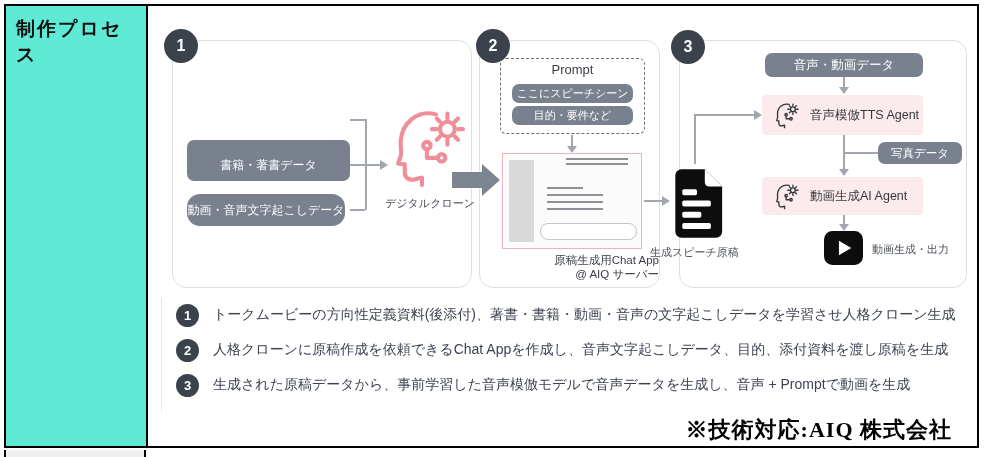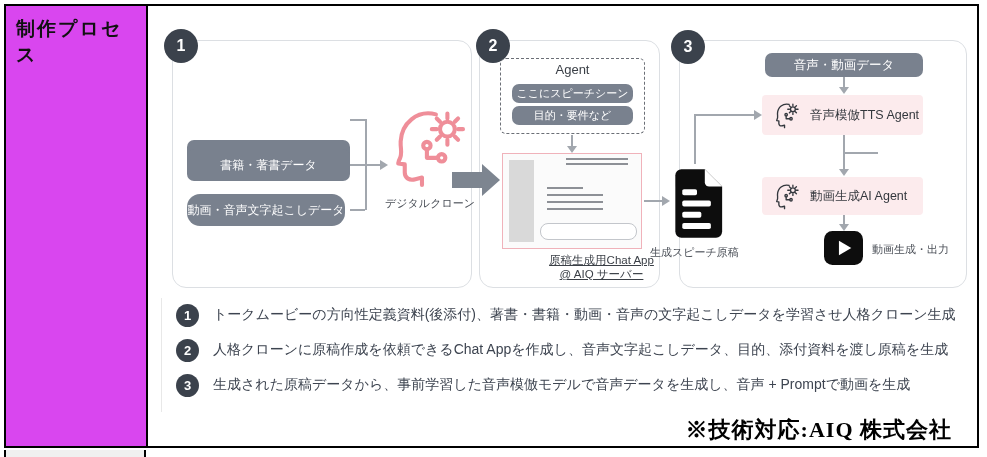--- a/index.html
+++ b/index.html
@@ -1,21 +1,21 @@
 <!DOCTYPE html>
 <html><head>
 <meta charset="utf-8">
 <style>
   html,body{margin:0;padding:0;background:#fff;}
   #screen{position:relative;width:987px;height:457px;background:#fff;overflow:hidden;
           font-family:"Liberation Sans","DejaVu Sans",sans-serif;}
   .abs{position:absolute;}
   
   .outer-frame{left:4px;top:4px;width:975px;height:444px;border:2px solid #000;box-sizing:border-box;}
-  .sidebar-cell{left:6px;top:6px;width:140px;height:440px;background:#d946ef;border-right:2px solid #000;}
+  .sidebar-cell{left:6px;top:6px;width:140px;height:440px;background:#5eead4;border-right:2px solid #000;}
   .sidebar-title{padding:10px 8px 0 10px;font-size:19px;font-weight:700;color:#111;letter-spacing:2px;}
   .below-row{left:4px;top:450px;width:142px;height:7px;background:#f0f0f0;border-left:2px solid #000;border-right:2px solid #000;box-sizing:border-box;}
   
   .group{border:1.5px solid #dcdfe3;border-radius:14px;background:#fff;box-sizing:border-box;}
   #g1{left:172px;top:40px;width:300px;height:248px;}
   #g2{left:479px;top:40px;width:181px;height:248px;}
   #g3{left:679px;top:40px;width:288px;height:248px;}
   
   .badge{width:34px;height:34px;border-radius:50%;background:#3b424c;color:#fff;font-size:16px;font-weight:700;
          display:flex;align-items:center;justify-content:center;}
@@ -29,21 +29,21 @@
   .ah-down{width:0;height:0;border-left:5px solid transparent;border-right:5px solid transparent;border-top:7px solid #a2a7ae;}
   .big-arrow-body{left:452px;top:172px;width:30px;height:16px;background:#7d8590;}
   .big-arrow-head{left:482px;top:164px;width:0;height:0;border-top:16px solid transparent;border-bottom:16px solid transparent;border-left:18px solid #7d8590;}
   
   .prompt-box{left:500px;top:58px;width:145px;height:76px;border:1.2px dashed #6b6f76;border-radius:6px;box-sizing:border-box;}
   .prompt-title{left:500px;top:62px;width:145px;text-align:center;font-size:13px;color:#3a3f46;}
   .mockup{left:502px;top:153px;width:140px;height:96px;border:1.2px solid #f0b2ba;background:#fbfbfb;box-sizing:border-box;}
   .msidebar{left:509px;top:160px;width:25px;height:82px;background:#d9d9d9;}
   .mline{height:1.5px;background:#8d9096;}
   .minput{left:540px;top:223px;width:97px;height:17px;background:#fff;border:1px solid #c3c6cb;border-radius:8px;box-sizing:border-box;}
-  .applabel{left:524px;width:155px;text-align:center;font-size:11.5px;color:#3a3f46;line-height:14px;text-decoration:underline;}
+  .applabel{left:504px;width:155px;text-align:right;font-size:11.5px;color:#3a3f46;line-height:14px;}
   
   .agentbox{background:#fcebed;border-radius:4px;display:flex;align-items:center;gap:9px;padding-left:12px;box-sizing:border-box;
             font-size:12.5px;color:#33373d;}
   .agent-ico{width:27px;height:27px;color:#33373d;flex:0 0 auto;}
   .small-label{font-size:11px;color:#4a4f57;}
   
   .note-row{left:176px;width:795px;height:24px;display:flex;align-items:center;gap:14px;}
   .note-badge{width:23px;height:23px;border-radius:50%;background:#3b424c;color:#fff;font-size:13px;font-weight:700;
               display:flex;align-items:center;justify-content:center;flex:0 0 auto;}
   .note-text{font-size:14px;color:#3d4450;white-space:nowrap;}
@@ -110,21 +110,21 @@
 
   <svg class="abs icon" style="left:390px;top:105px;width:82px;height:86px;color:#ef8e99;">
       <use href="#headgear"></use>
     </svg>
   <div class="abs small-label" style="left:372px;top:196px;width:116px;text-align:center;">デジタルクローン</div>
 
   <div class="abs big-arrow-body"></div>
   <div class="abs big-arrow-head"></div>
 
   <div class="abs prompt-box"></div>
-  <div class="abs prompt-title">Agent</div>
+  <div class="abs prompt-title">Prompt</div>
   <div class="abs databox" style="left:512px;top:84px;width:121px;height:19px;font-size:11px;">ここにスピーチシーン</div>
   <div class="abs databox" style="left:512px;top:106px;width:121px;height:19px;font-size:11px;">目的・要件など</div>
 
   <div class="abs vline" style="left:571px;top:135px;height:11px;"></div>
   <div class="abs ah-down" style="left:567px;top:146px;"></div>
 
   <div class="abs mockup"></div>
   <div class="abs msidebar"></div>
   <div class="abs mline" style="left:566px;top:158px;width:62px;"></div>
   <div class="abs mline" style="left:566px;top:163px;width:62px;"></div>
@@ -154,20 +154,21 @@
   <div class="abs ah-down" style="left:839px;top:87px;"></div>
 
   <div class="abs agentbox" style="left:762px;top:95px;width:161px;height:40px;">
     <svg class="agent-ico icon">
         <use href="#headgear"></use>
       </svg>
     <span>音声模倣TTS Agent</span>
   </div>
 
   <div class="abs vline" style="left:843px;top:135px;height:34px;"></div>
+  <div class="abs databox" style="left:878px;top:142px;width:84px;height:22px;font-size:11.5px;">写真データ</div>
   <div class="abs hline" style="left:844px;top:152px;width:34px;"></div>
   <div class="abs ah-down" style="left:839px;top:169px;"></div>
 
   <div class="abs agentbox" style="left:762px;top:177px;width:161px;height:38px;">
     <svg class="agent-ico icon">
         <use href="#headgear"></use>
       </svg>
     <span>動画生成AI Agent</span>
   </div>
 

